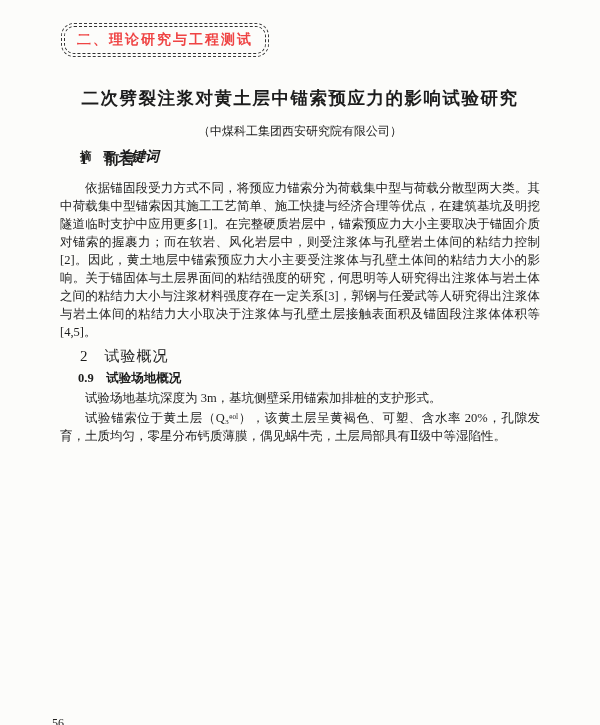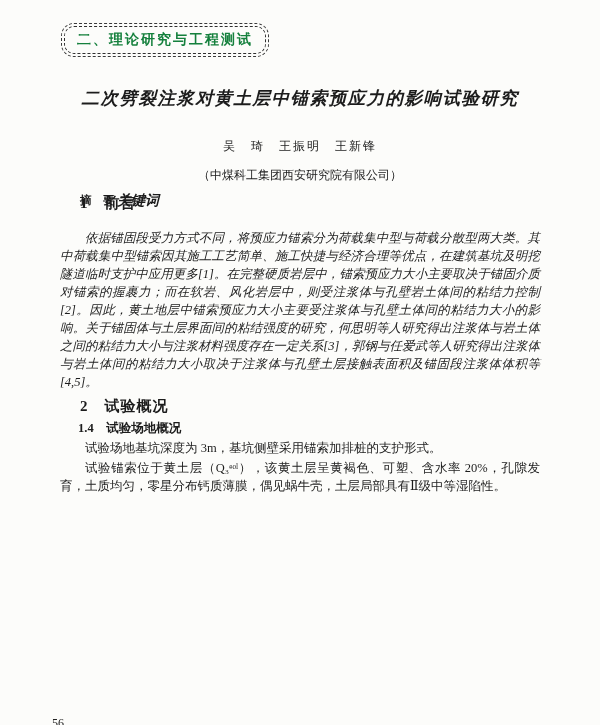--- a/index.html
+++ b/index.html
@@ -11,34 +11,33 @@
     font-family:"Liberation Serif","DejaVu Serif",serif;
     color:#1c1c1c;
   }
   .badge{
     display:inline-block;
     margin:26px 0 0 64px;
     padding:4px 12px;
     font-size:14px;
     font-weight:700;
     letter-spacing:2px;
-    color:#15803d;
+    color:#ef4444;
     border:1px dashed #2e2e2e;
     outline:1px dashed #3a3a3a;
     outline-offset:2.5px;
     border-radius:10px;
   }
   .title{
     margin:32px 40px 0 40px;
     text-align:center;
     font-size:17.5px;
     font-weight:700;
     letter-spacing:1.5px;
     line-height:24px;
-    font-style:italic;
   }
   .authors{
     margin-top:28px;
     text-align:center;
     font-size:12px;
     letter-spacing:2px;
     line-height:16px;
   }
   .affiliation{
     margin-top:13px;
@@ -74,75 +73,74 @@
   .h1{
     margin:6px 60px 0 80px;
     font-size:15px;
     font-weight:600;
     letter-spacing:1px;
     line-height:24px;
   }
   .h2{
     margin:4px 60px 0 80px;
     font-size:15px;
-    font-weight:700;
+    font-weight:400;
     letter-spacing:1px;
     line-height:22px;
   }
   .h3{
     margin:2px 60px 0 78px;
     font-size:12.5px;
     font-weight:700;
     line-height:18px;
   }
   .para{
     margin:2px 60px 0 60px;
     font-size:12.5px;
     line-height:18px;
     text-align:justify;
     text-indent:2em;
   }
-  .para.first{margin-top:14px;font-style:italic;}
+  .para.first{margin-top:8px;}
   .pageno{
     position:absolute;
     left:52px;top:716px;
     font-size:12px;
     color:#222;
   }
 </style>
 </head>
 <body>
 
 <div class="page">
 
   <div class="badge">二、理论研究与工程测试</div>
 
   <div class="title">二次劈裂注浆对黄土层中锚索预应力的影响试验研究</div>
 
-  <div class="authors">吴　琦　王振明　王新锋</div>
 
   <div class="affiliation">（中煤科工集团西安研究院有限公司）</div>
 
   <div class="abstract">
     <span class="lbl">摘　要</span>
   </div>
 
   <div class="keywords">
     <span class="lbl">关键词</span>
   </div>
 
   <div class="h1">1　前言</div>
 
   <div class="para first">依据锚固段受力方式不同，将预应力锚索分为荷载集中型与荷载分散型两大类。其中荷载集中型锚索因其施工工艺简单、施工快捷与经济合理等优点，在建筑基坑及明挖隧道临时支护中应用更多[1]。在完整硬质岩层中，锚索预应力大小主要取决于锚固介质对锚索的握裹力；而在软岩、风化岩层中，则受注浆体与孔壁岩土体间的粘结力控制[2]。因此，黄土地层中锚索预应力大小主要受注浆体与孔壁土体间的粘结力大小的影响。关于锚固体与土层界面间的粘结强度的研究，何思明等人研究得出注浆体与岩土体之间的粘结力大小与注浆材料强度存在一定关系[3]，郭钢与任爱武等人研究得出注浆体与岩土体间的粘结力大小取决于注浆体与孔壁土层接触表面积及锚固段注浆体体积等[4,5]。</div>
 
 
 
   <div class="h2">2　试验概况</div>
 
-  <div class="h3">1.4　试验场地概况</div>
+  <div class="h3">0.9　试验场地概况</div>
 
   <div class="para">试验场地基坑深度为 3m，基坑侧壁采用锚索加排桩的支护形式。</div>
 
   <div class="para">试验锚索位于黄土层（Q₃ᵉᵒˡ），该黄土层呈黄褐色、可塑、含水率 20%，孔隙发育，土质均匀，零星分布钙质薄膜，偶见蜗牛壳，土层局部具有Ⅱ级中等湿陷性。</div>
 
   <div class="pageno">56</div>
 
 </div>
 
 </body></html>

